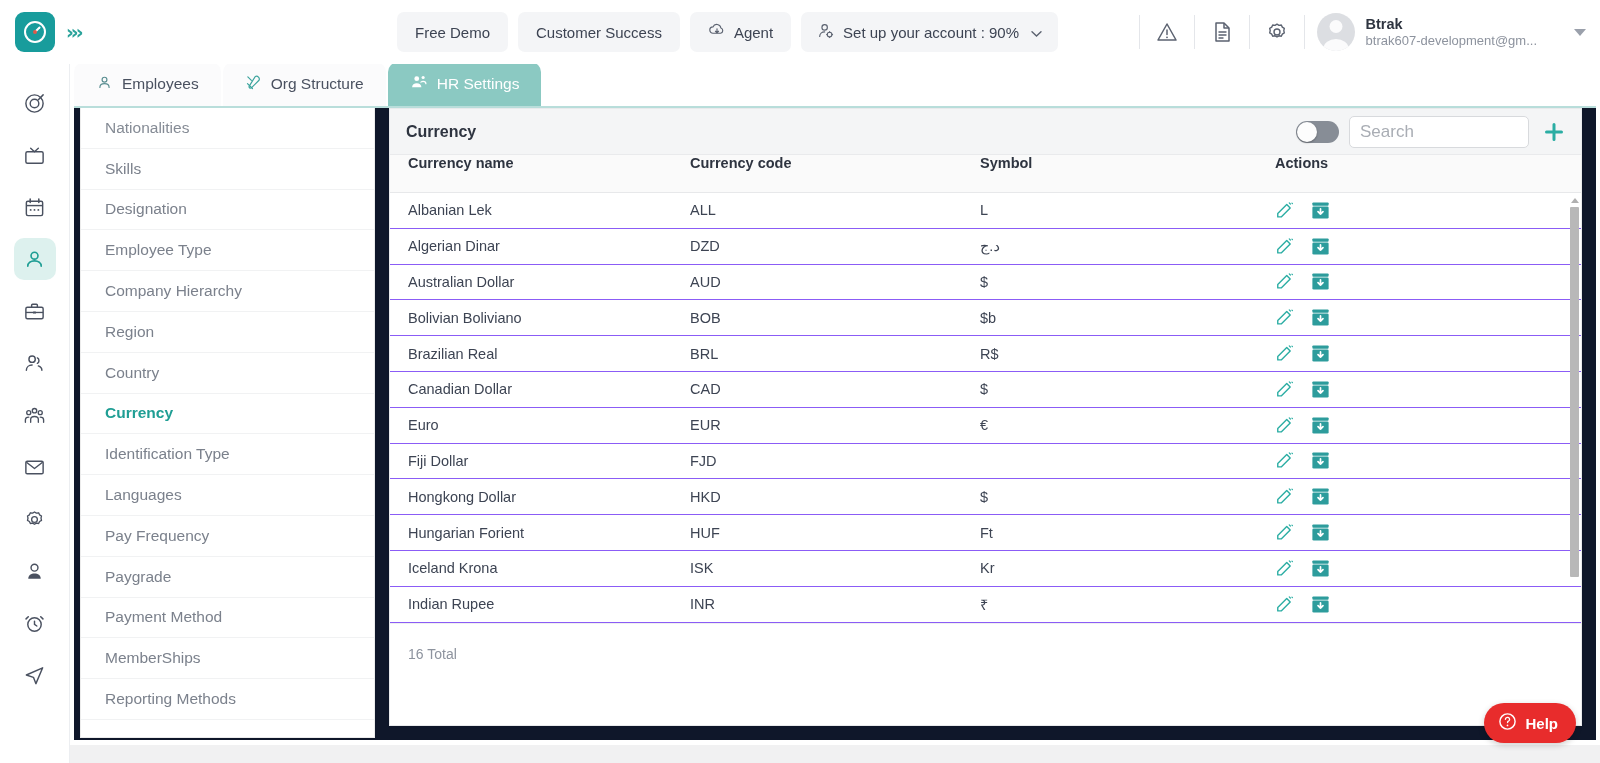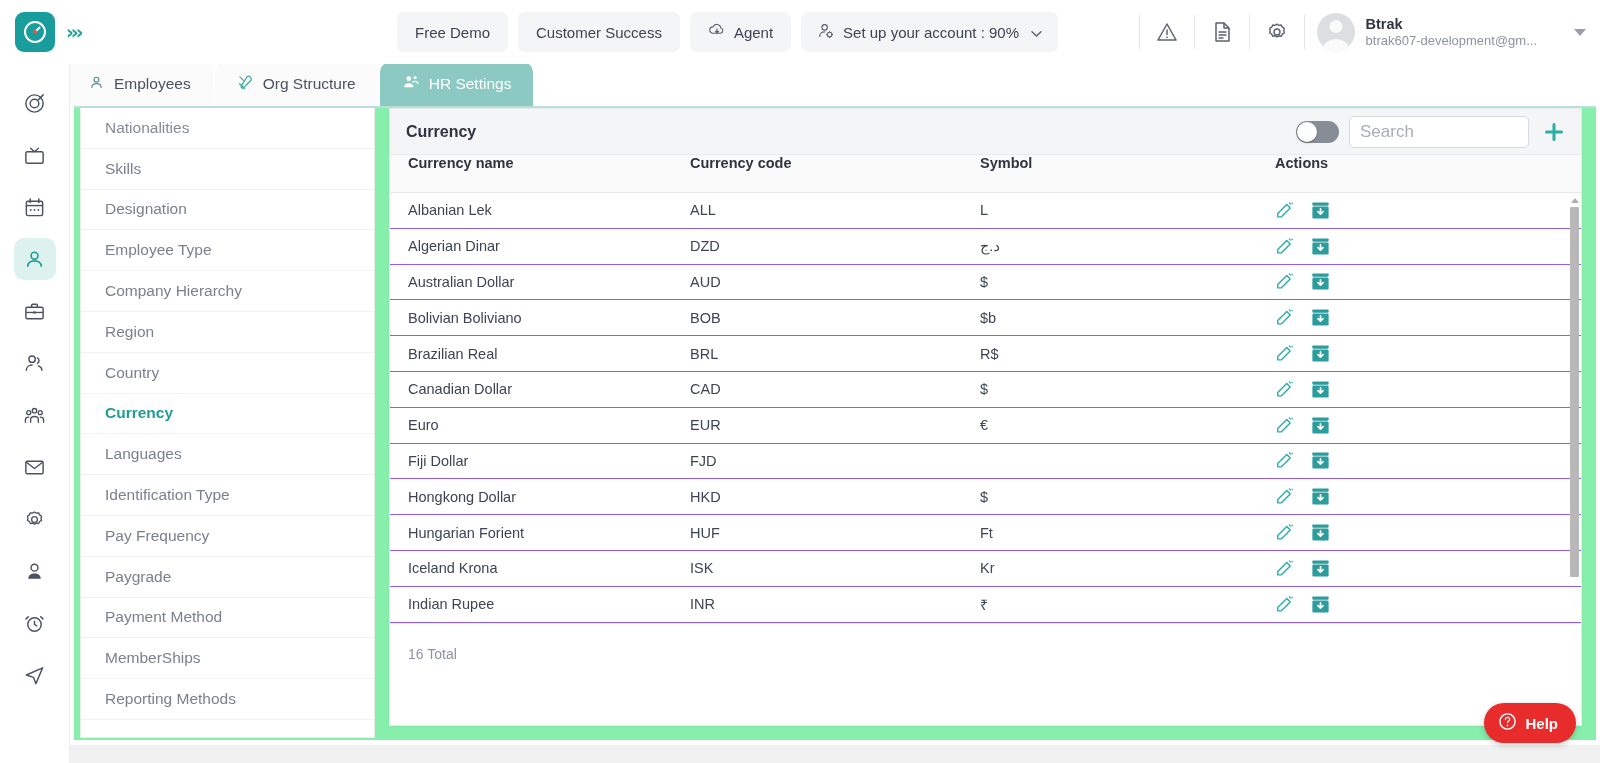--- a/index.html
+++ b/index.html
@@ -98,37 +98,37 @@
   }
   .rail-item {
     width: 42px; height: 42px; border-radius: 10px;
     display: flex; align-items: center; justify-content: center;
     cursor: pointer; color: #4a5160;
   }
   .rail-item.active { background: #ddf1ee; color: #1f9e94; }
 
   
   #tabs {
-    position: absolute; top: 62px; left: 66px;
+    position: absolute; top: 62px; left: 74px;
     display: flex; align-items: flex-end; gap: 2px;
     z-index: 15;
   }
   .tab {
     height: 44px; padding: 0 22px; border-radius: 10px 10px 0 0;
     display: flex; align-items: center; gap: 9px;
     font-size: 15.5px; color: #4a5160; background: #fbfbfc;
     cursor: pointer; white-space: nowrap;
   }
   .tab.active { background: #8bc9c2; color: #ffffff; font-weight: 500; }
 
   
   #shell {
     position: absolute; top: 106px; left: 74px;
     width: 1522px; height: 634px;
-    background: #86efac;
+    background: #0f172a;
     border-top: 2px solid #b9dedb;
     display: flex;
   }
 
   
   #settings-nav {
     width: 295px; height: 630px; background: #ffffff;
     border: 1px solid #ececec; border-top: none;
     margin-left: 6px;
     overflow: hidden; position: relative;
@@ -491,24 +491,24 @@
     <div class="nav-item">
         <span>Region</span>
       </div>
     <div class="nav-item">
         <span>Country</span>
       </div>
     <div class="nav-item active">
         <span>Currency</span>
       </div>
     <div class="nav-item">
+        <span>Identification Type</span>
+      </div>
+    <div class="nav-item">
         <span>Languages</span>
-      </div>
-    <div class="nav-item">
-        <span>Identification Type</span>
       </div>
     <div class="nav-item">
         <span>Pay Frequency</span>
       </div>
     <div class="nav-item">
         <span>Paygrade</span>
       </div>
     <div class="nav-item">
         <span>Payment Method</span>
       </div>

